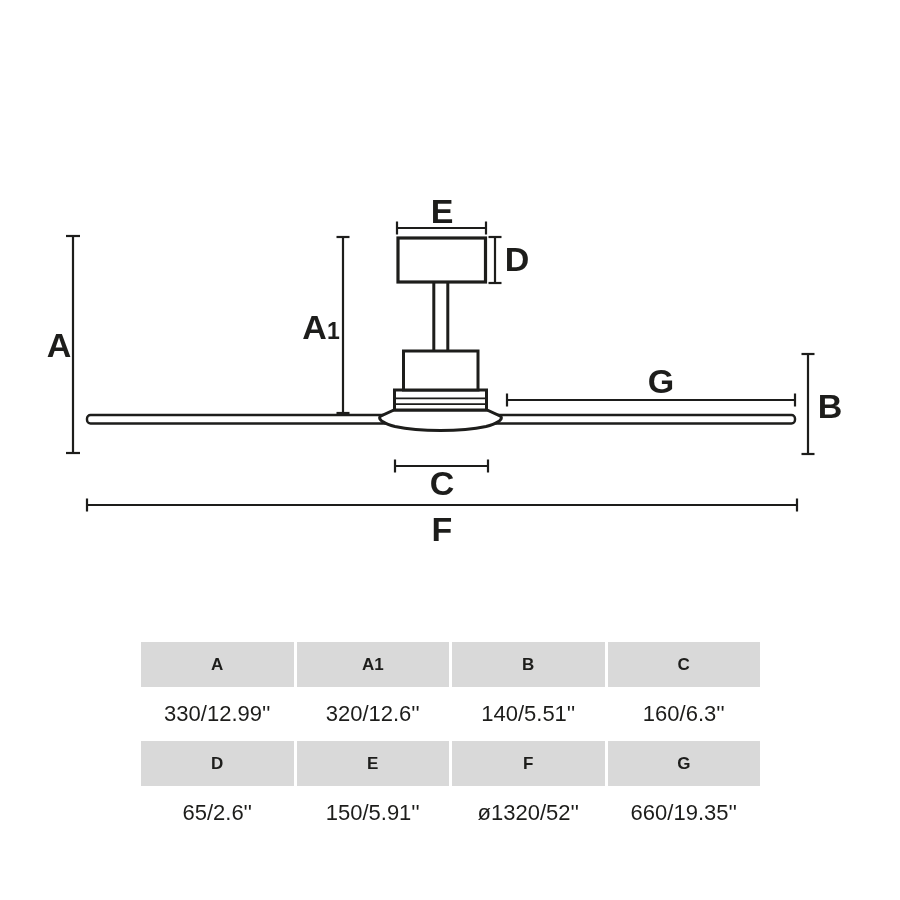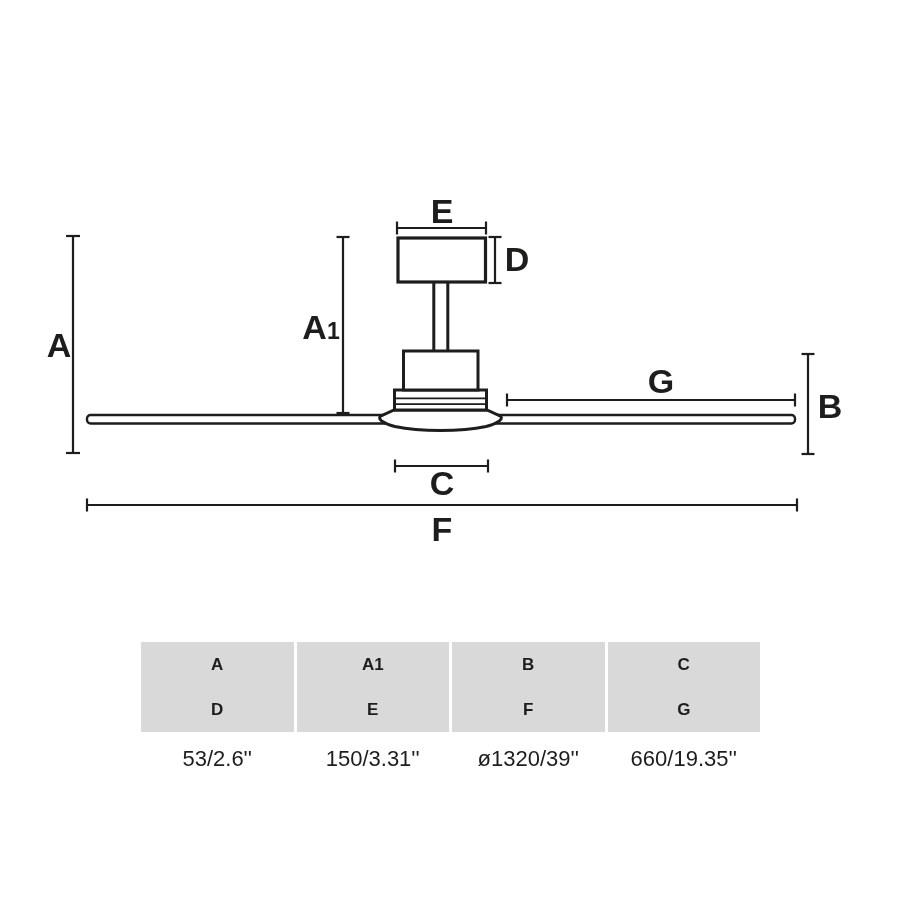--- a/index.html
+++ b/index.html
@@ -121,26 +121,32 @@
   </svg>
 
   <div class="spec-table">
     <div class="trow">
       <div class="th">A</div>
       <div class="th">A1</div>
       <div class="th">B</div>
       <div class="th">C</div>
     </div>
     <div class="trow">
+      <div class="td">330/12.99''</div>
+      <div class="td">320/12.6''</div>
+      <div class="td">140/5.51''</div>
+      <div class="td">160/6.3''</div>
+    </div>
+    <div class="trow">
       <div class="th">D</div>
       <div class="th">E</div>
       <div class="th">F</div>
       <div class="th">G</div>
     </div>
     <div class="trow">
-      <div class="td">53/2.6''</div>
-      <div class="td">150/3.31''</div>
-      <div class="td">ø1320/39''</div>
+      <div class="td">65/2.6''</div>
+      <div class="td">150/5.91''</div>
+      <div class="td">ø1320/52''</div>
       <div class="td">660/19.35''</div>
     </div>
   </div>
 
 </div>
 
 </body></html>

